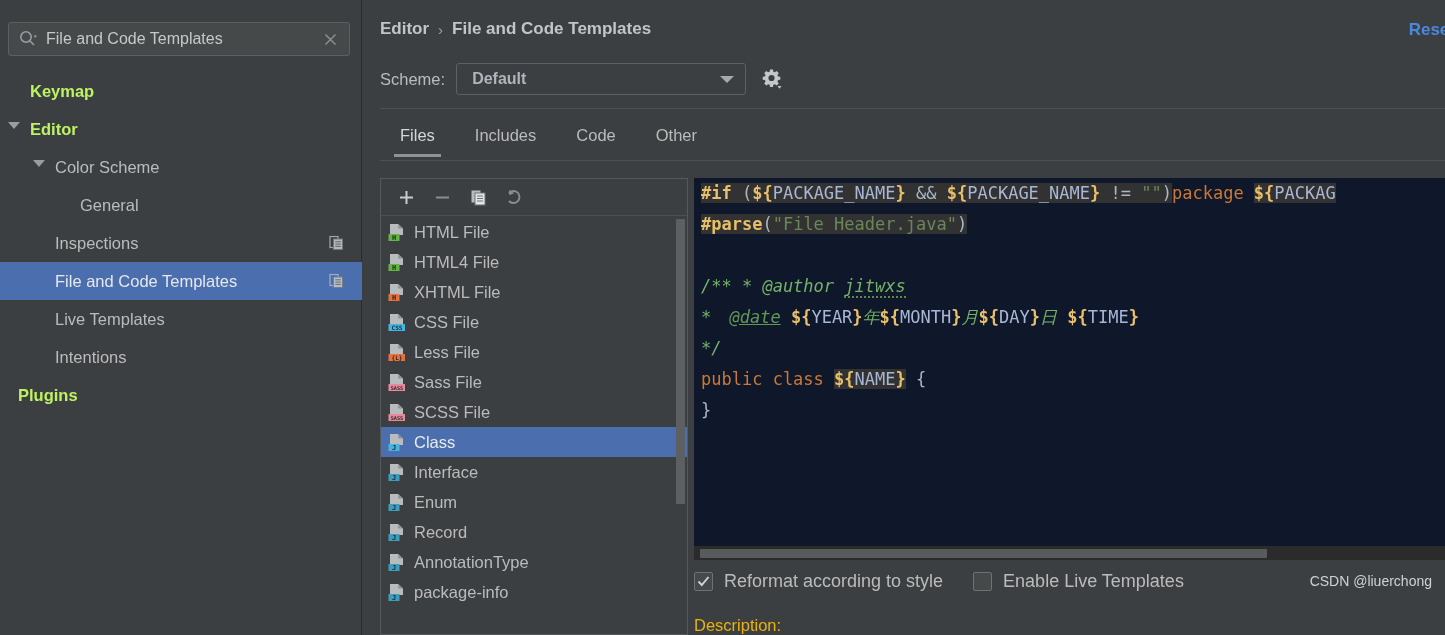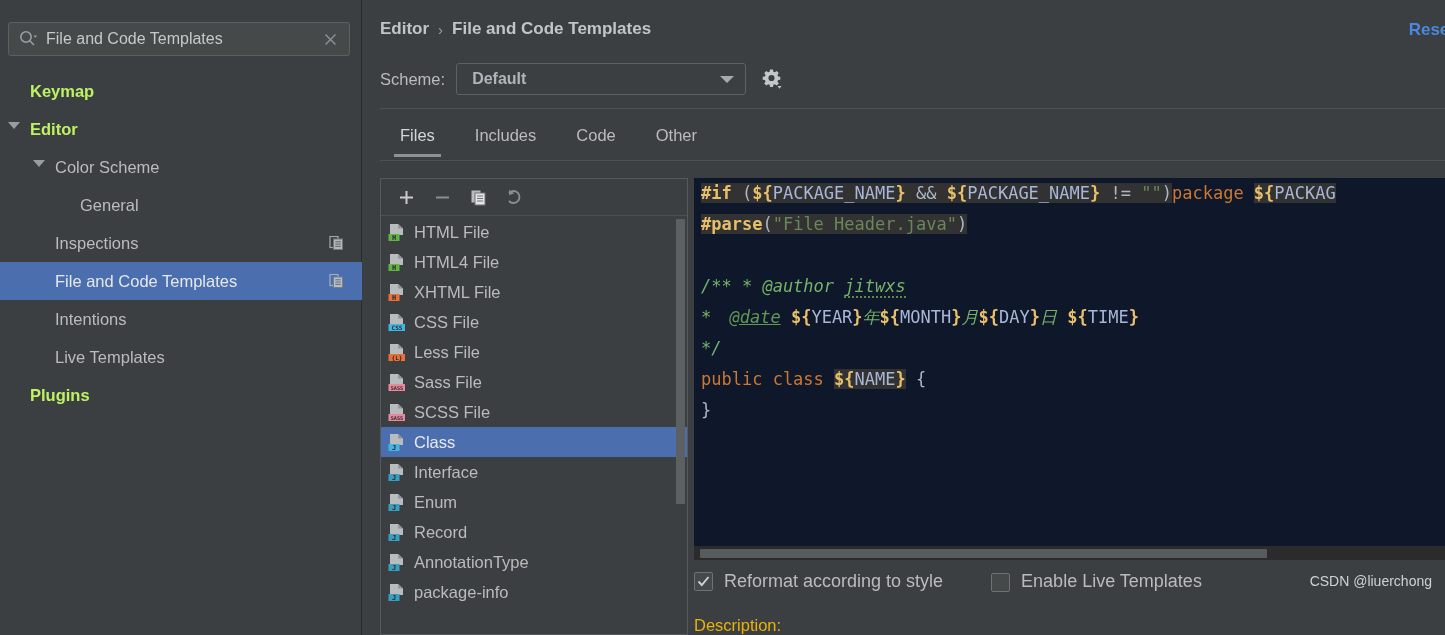--- a/index.html
+++ b/index.html
@@ -170,21 +170,21 @@
   
   #bottom{position:absolute;left:331px;top:566px;width:751px;}
   #checkrow{display:flex;align-items:center;height:30px;gap:0;}
   .cbx{
     width:19px;height:19px;border:1px solid #6e7274;background:#45494a;
     border-radius:2px;box-sizing:border-box;margin-right:11px;flex:0 0 auto;
     display:flex;align-items:center;justify-content:center;cursor:pointer;
   }
   .cbx svg{display:block;}
   .cbx-label{font-size:18px;color:#bbbbbb;white-space:nowrap;}
-  #chk2-wrap{margin-left:48px;display:flex;align-items:flex-end;}
+  #chk2-wrap{margin-left:30px;display:flex;align-items:center;}
   #desc-label{margin-top:20px;font-size:16.5px;color:#eab308;}
   #watermark{
     position:absolute;right:13px;top:573px;font-size:14px;color:#cfd2d4;
     white-space:nowrap;
   }
 </style>
 </head>
 <body>
 
 <div id="root">
@@ -241,27 +241,27 @@
           <span class="tree-label" style="margin-left: 55px;">File and Code Templates</span>
           <span class="copy-badge"><svg width="15" height="15" viewBox="0 0 15 15">
               <rect x="1" y="1" width="8" height="11" fill="none" stroke="#b6b9bb" stroke-width="1.2"></rect>
               <rect x="4.5" y="3.5" width="9" height="10.5" fill="#c9ccce" stroke="#7d8082" stroke-width="1"></rect>
               <line x1="6.3" y1="6.3" x2="11.8" y2="6.3" stroke="#6a6d6f" stroke-width="1"></line>
               <line x1="6.3" y1="8.6" x2="11.8" y2="8.6" stroke="#6a6d6f" stroke-width="1"></line>
               <line x1="6.3" y1="10.9" x2="11.8" y2="10.9" stroke="#6a6d6f" stroke-width="1"></line>
             </svg></span>
         </div>
         <div class="tree-row">
+          <span class="tree-label" style="margin-left: 55px;">Live Templates</span>
+        </div>
+        <div class="tree-row">
           <span class="tree-label" style="margin-left: 55px;">Intentions</span>
         </div>
-        <div class="tree-row">
-          <span class="tree-label" style="margin-left: 55px;">Live Templates</span>
-        </div>
         <div class="tree-row bold">
-          <span class="tree-label" style="margin-left: 30px;">Plugins</span>
+          <span class="tree-label" style="margin-left: 18px;">Plugins</span>
         </div>
       </div>
   </div>
 
   <div id="rightpane">
 
     <div id="breadcrumb">
       <span>Editor</span>
       <span class="sep">›</span>
       <span>File and Code Templates</span>

